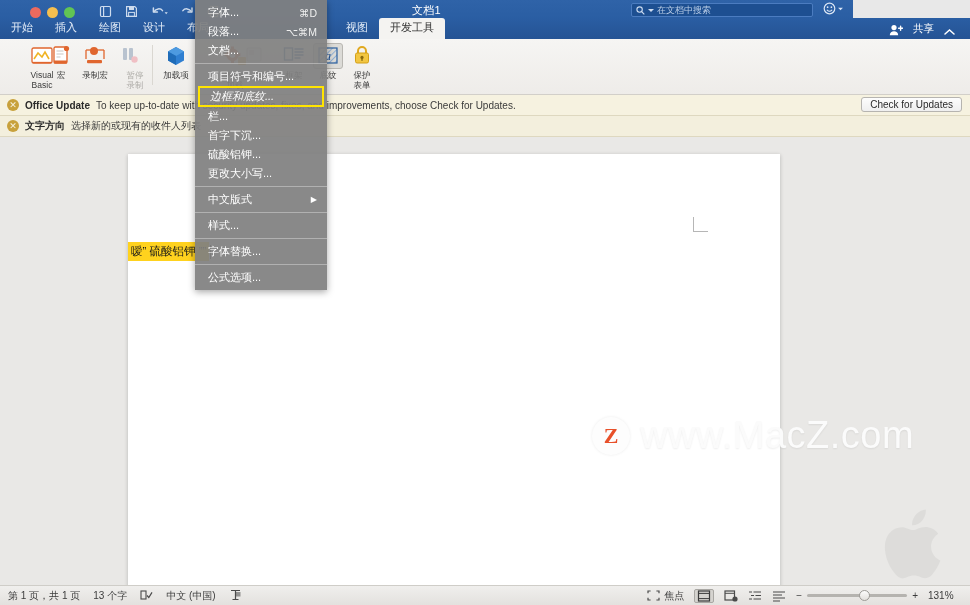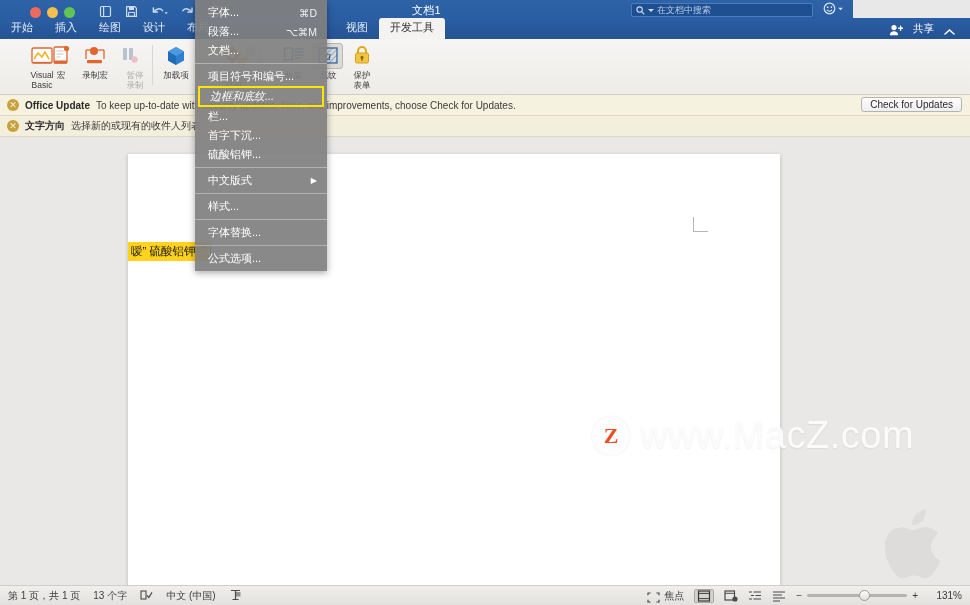--- a/index.html
+++ b/index.html
@@ -164,32 +164,32 @@
   
   .statusbar {
     position: absolute; bottom: 0; left: 0; width: 970px; height: 20px;
     background: linear-gradient(#f0efed, #e3e1de);
     border-top: 1px solid #cfcdc8;
     display: flex; align-items: center;
     font-size: 10px; color: #3c3c3c;
   }
   .sb-left { display: flex; align-items: center; gap: 13px; padding-left: 8px; }
   .sb-right { position: absolute; right: 8px; display: flex; align-items: center; gap: 10px; }
-  .view-btn { display: flex; align-items: flex-end; justify-content: center; cursor: default; }
+  .view-btn { display: flex; align-items: center; justify-content: center; cursor: default; }
   .view-btn.active {
     background: #d5d3cf; border: 1px solid #a9a7a3; border-radius: 2px; padding: 0 2px;
   }
   .slider { display: flex; align-items: center; gap: 5px; }
   .track { width: 100px; height: 3px; background: #b5b3af; border-radius: 2px; position: relative; }
   .knob {
     position: absolute; left: 52px; top: -4px;
     width: 11px; height: 11px; border-radius: 50%;
     background: linear-gradient(#fcfcfc,#e2e0dc); border: 1px solid #9d9b97;
   }
-  .zoomlvl { width: 34px; text-align: right; }
+  .zoomlvl { width: 34px; text-align: left; }
 
   
   .menu {
     position: absolute; top: 0; left: 195px;
     width: 132px;
     background: rgba(128,128,128,.93);
     box-shadow: 0 2px 7px rgba(0,0,0,.35);
     padding: 3px 0;
     z-index: 50;
   }
@@ -542,20 +542,23 @@
     </div>
     <div class="mi">
       <span>栏...</span>
     </div>
     <div class="mi">
       <span>首字下沉...</span>
     </div>
     <div class="mi">
       <span>硫酸铝钾...</span>
     </div>
+    <div class="mi">
+      <span>更改大小写...</span>
+    </div>
 
     <div class="msep"></div>
 
     <div class="mi">
       <span>中文版式</span>
       <span class="arrow">▶</span>
     </div>
 
     <div class="msep"></div>
 

